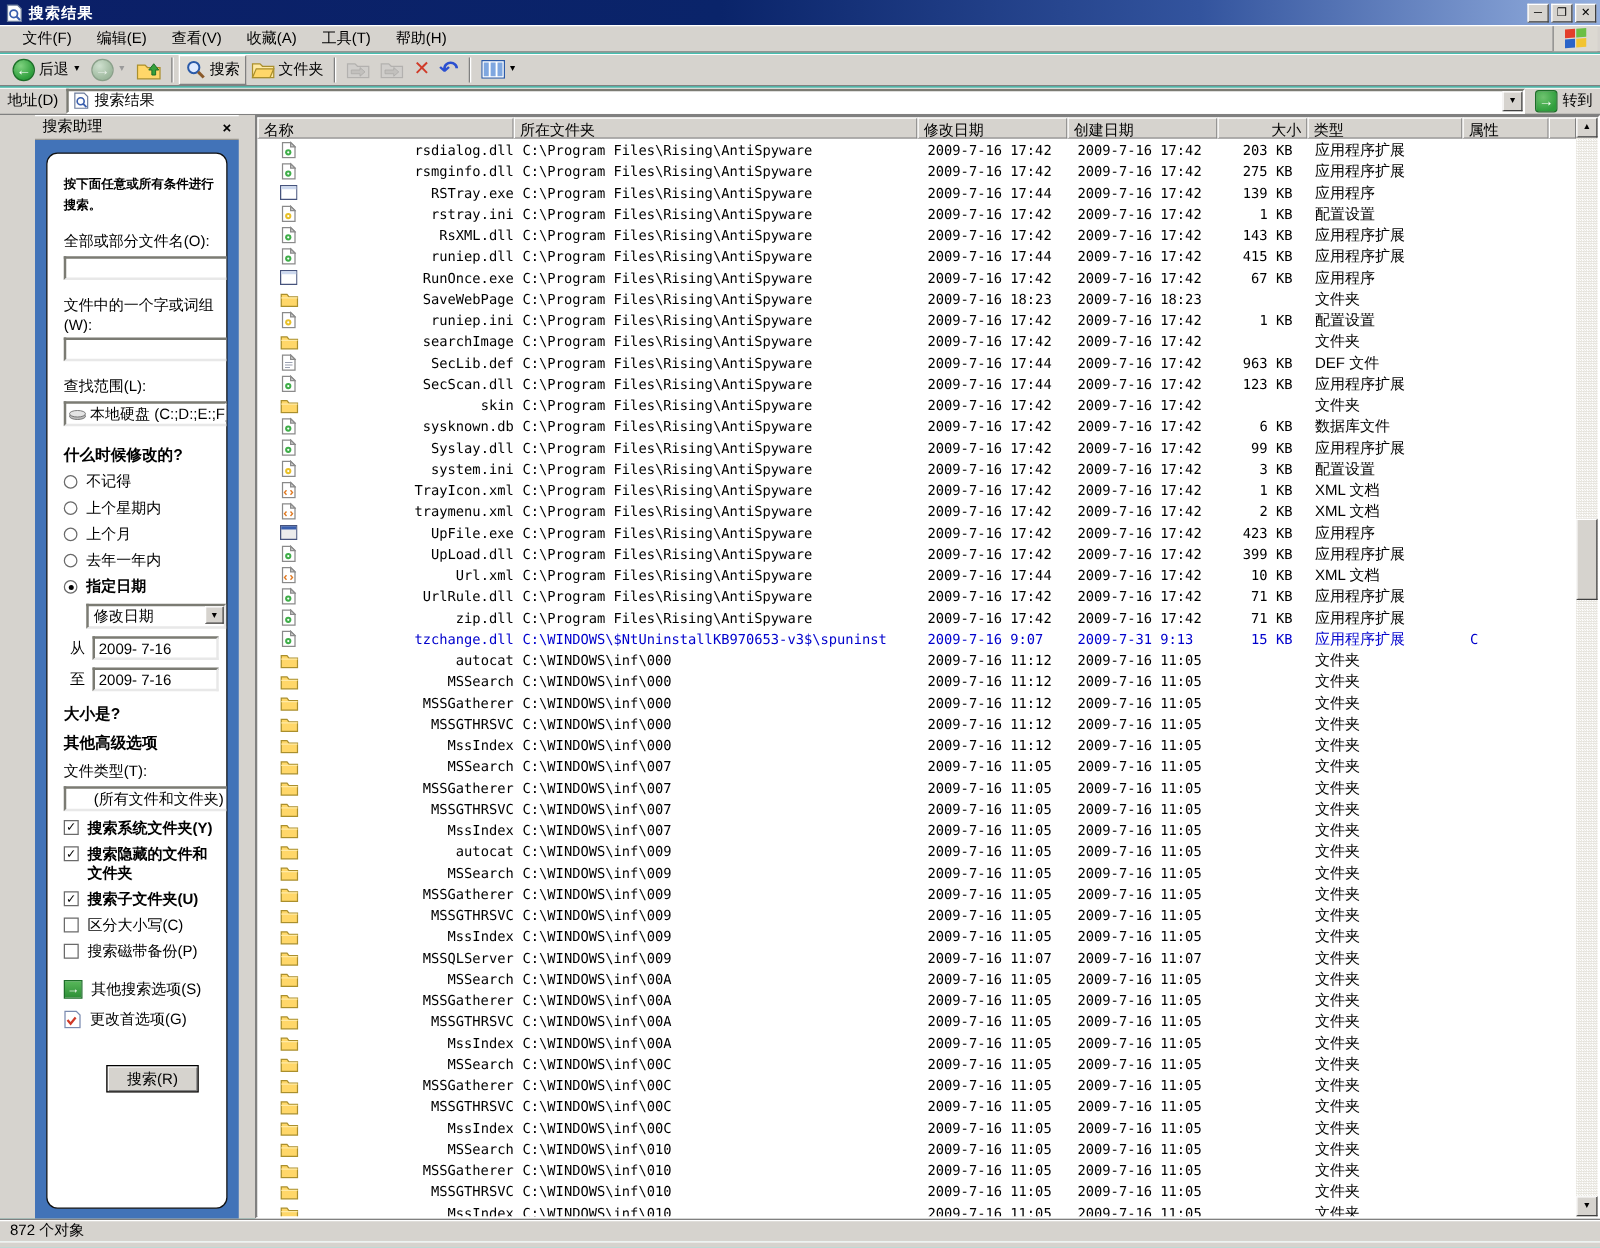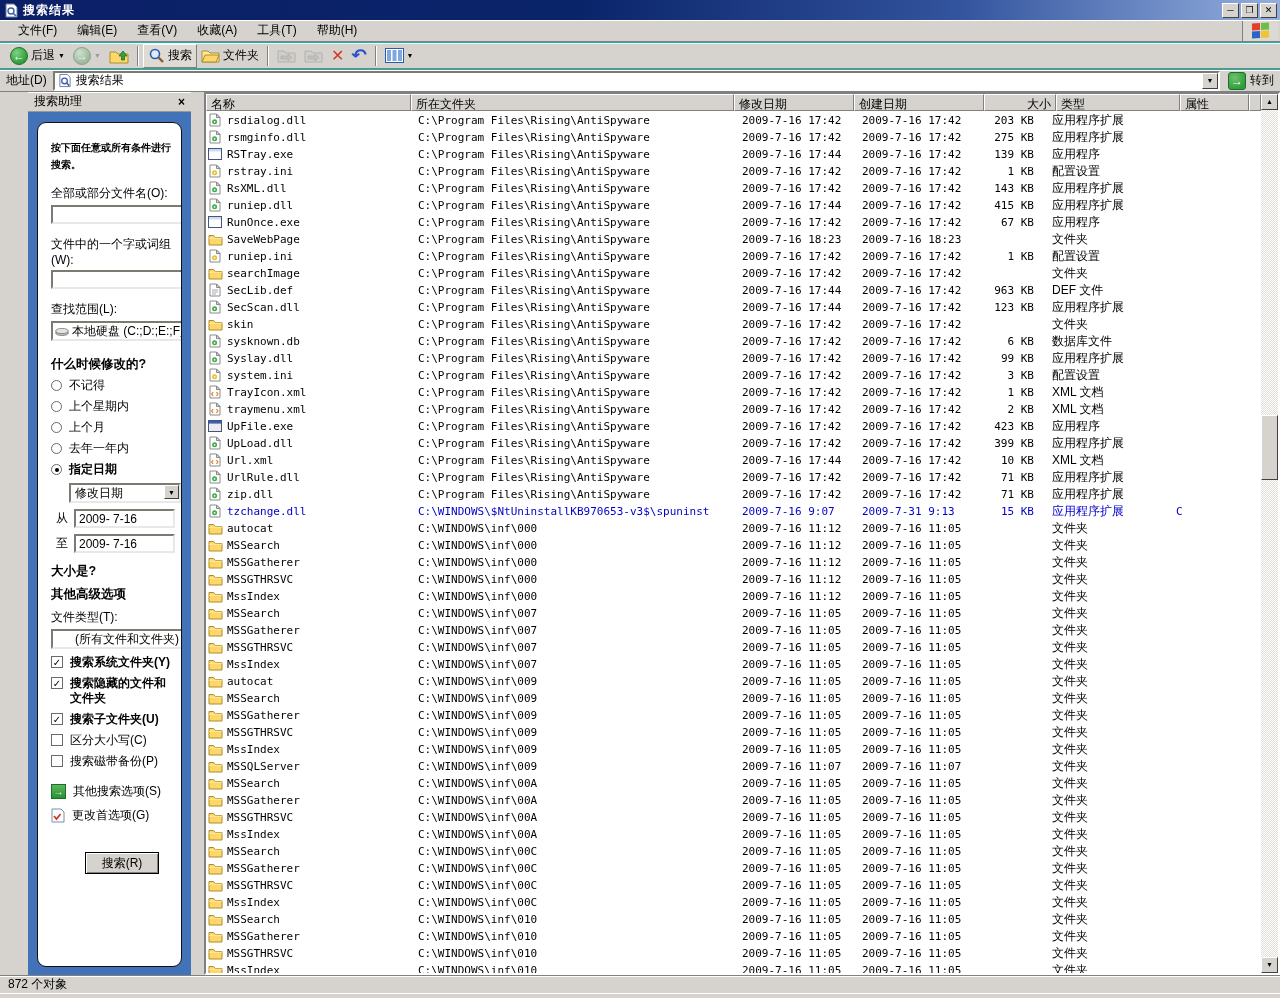--- a/index.html
+++ b/index.html
@@ -98,21 +98,21 @@
   
   .list { position:absolute; left:204px; top:0; right:0; bottom:0; background:#fff;
     border:2px solid; border-color:#808080 #fff #fff #808080; }
   .lheader { position:absolute; left:0; top:0; right:17px; height:17px; display:flex; background:#d6d3ce; }
   .hc { height:17px; background:#d6d3ce; border:1px solid; border-color:#fff #808080 #808080 #fff;
     padding:1px 4px; overflow:hidden; white-space:nowrap; flex:0 0 auto; }
   .rows { position:absolute; left:0; top:17px; right:17px; bottom:0; overflow:hidden; background:#fff; }
   .lrow { display:flex; height:17px; align-items:center; font-family:"DejaVu Sans Mono","Liberation Mono",monospace; font-size:11px; white-space:nowrap; }
   .lrow.blue { color:#0000cc; }
   .c { flex:0 0 auto; overflow:hidden; padding-top:1px; }
-  .c.name { width:205px; display:flex; align-items:center; gap:4px; padding-left:1px; }
+  .c.name { width:205px; display:flex; align-items:center; gap:4px; padding-left:17px;justify-content:space-between; }
   .c.fold { width:323px; padding-left:7px; }
   .c.mod  { width:120px; padding-left:8px; }
   .c.cre  { width:120px; padding-left:8px; }
   .c.size { width:72px; text-align:right; padding-right:12px; }
   .c.type { width:124px; padding-left:6px; font-family:"Liberation Sans","DejaVu Sans",sans-serif; font-size:12px; }
   .c.attr { width:69px; padding-left:6px; }
   .ficon { width:16px; height:15px; flex:0 0 auto; display:inline-flex; align-items:center; justify-content:center; }
 
   
   .vscroll { position:absolute; right:0; top:0; width:17px; bottom:0; background:#f0eee7;
@@ -360,21 +360,21 @@
           <button class="searchbtn">搜索(R)</button>
         </div>
       </div>
     </div>
 
     <div class="list">
       <div class="lheader">
         <span class="hc" style="width:205px">名称</span>
         <span class="hc" style="width:323px">所在文件夹</span>
         <span class="hc" style="width:120px">修改日期</span>
-        <span class="hc" style="width:130px">创建日期</span>
+        <span class="hc" style="width:120px">创建日期</span>
         <span class="hc" style="width:72px; text-align:right">大小</span>
         <span class="hc" style="width:124px">类型</span>
         <span class="hc" style="width:69px">属性</span>
         <span class="hc" style="flex:1"></span>
       </div>
       <div class="rows" id="rows">
           <div class="lrow">
             <span class="c name">
               <span class="ficon">
                 <svg width="12" height="14" viewBox="0 0 12 14">

